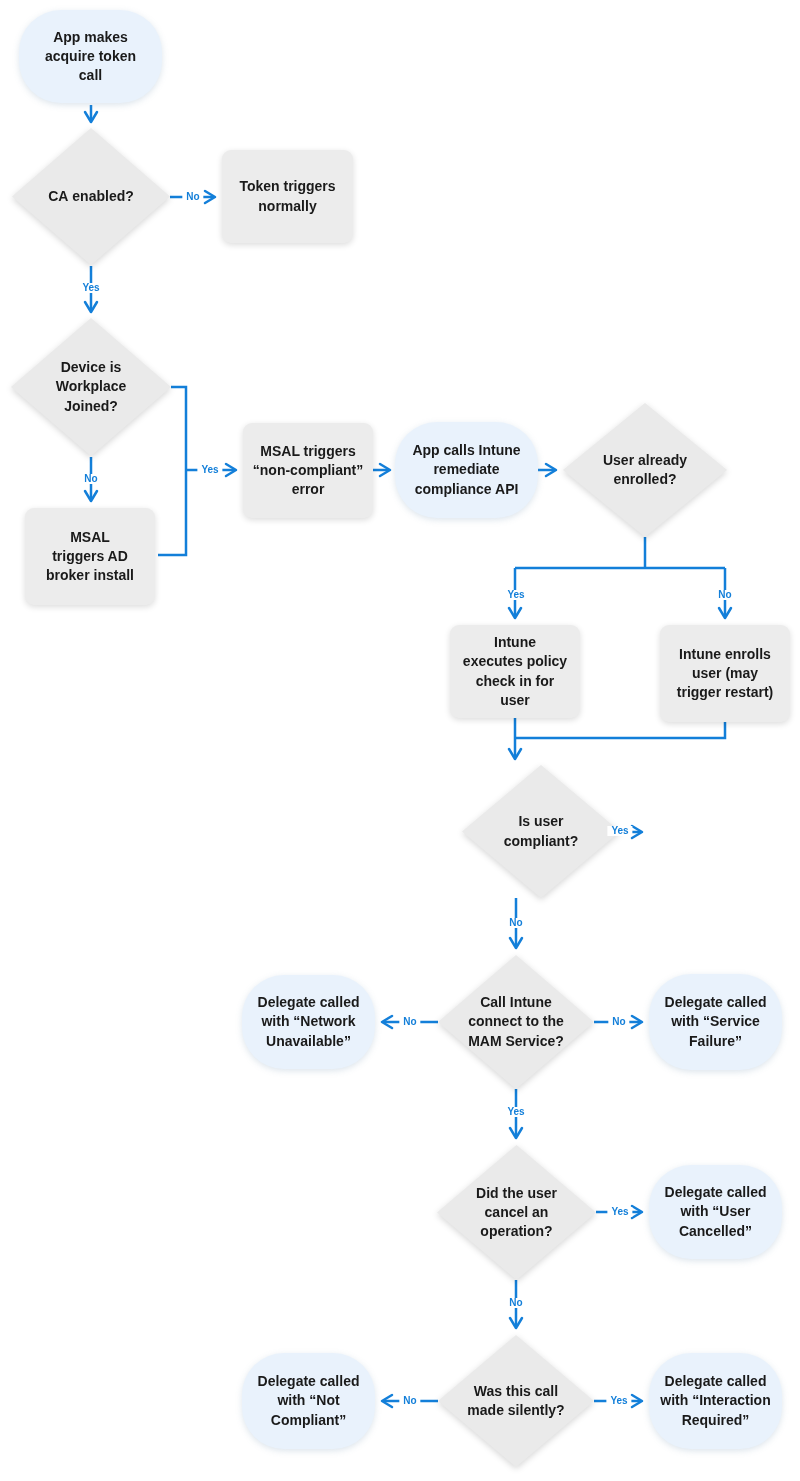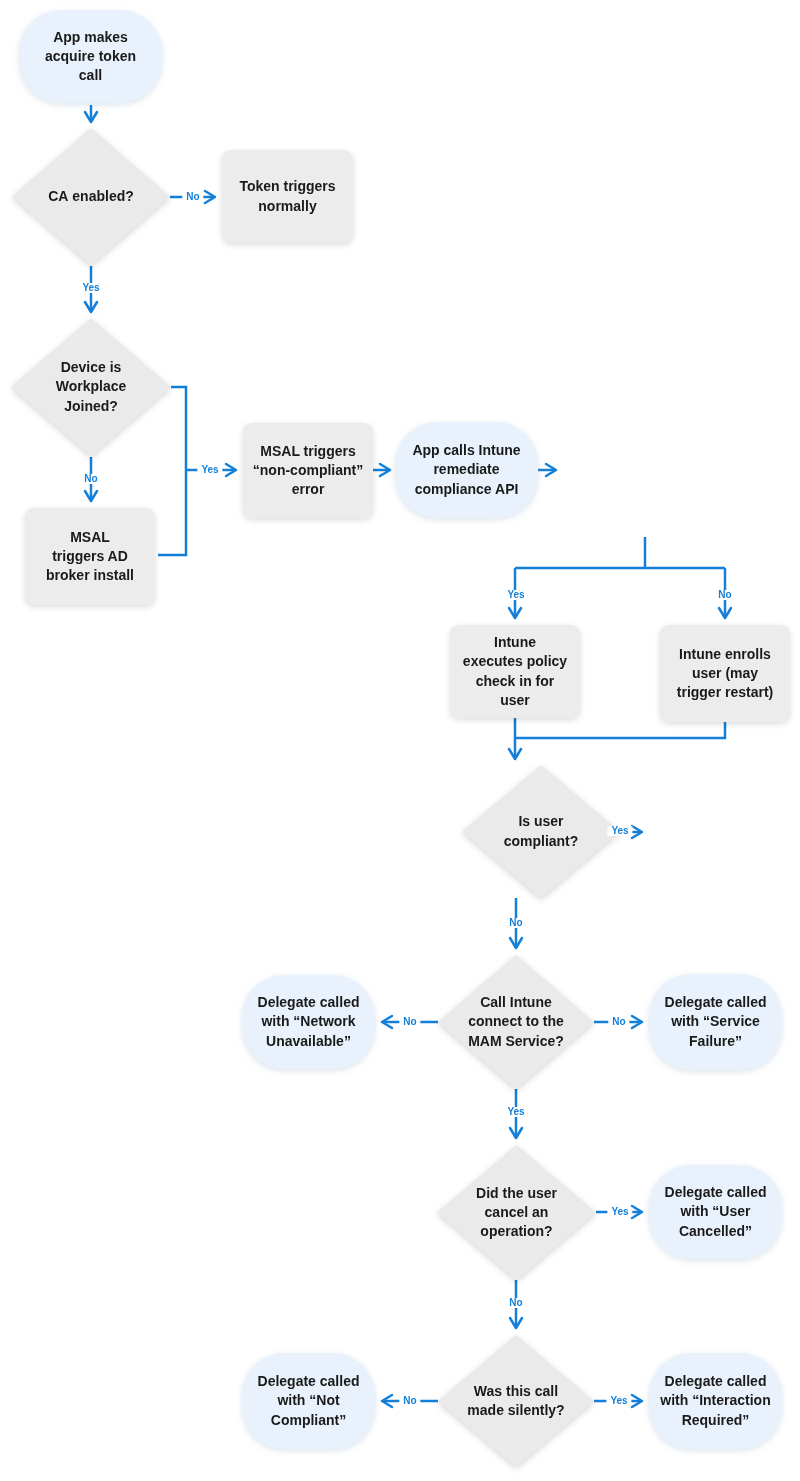--- a/index.html
+++ b/index.html
@@ -118,20 +118,25 @@
 “non-compliant”
 error</span>
   </div>
 
   <div class="node terminal" style="left:395px;top:422px;width:143px;height:96px;">
     <span class="node-label">App calls Intune
 remediate
 compliance API</span>
   </div>
 
+  <div class="node decision" style="left:563px;top:403px;width:164px;height:134px;">
+    <div class="diamond-bg"></div>
+    <span class="node-label">User already
+enrolled?</span>
+  </div>
 
   <div class="node process" style="left:450px;top:625px;width:130px;height:93px;">
     <span class="node-label">Intune
 executes policy
 check in for
 user</span>
   </div>
 
   <div class="node process" style="left:660px;top:625px;width:130px;height:97px;">
     <span class="node-label">Intune enrolls

